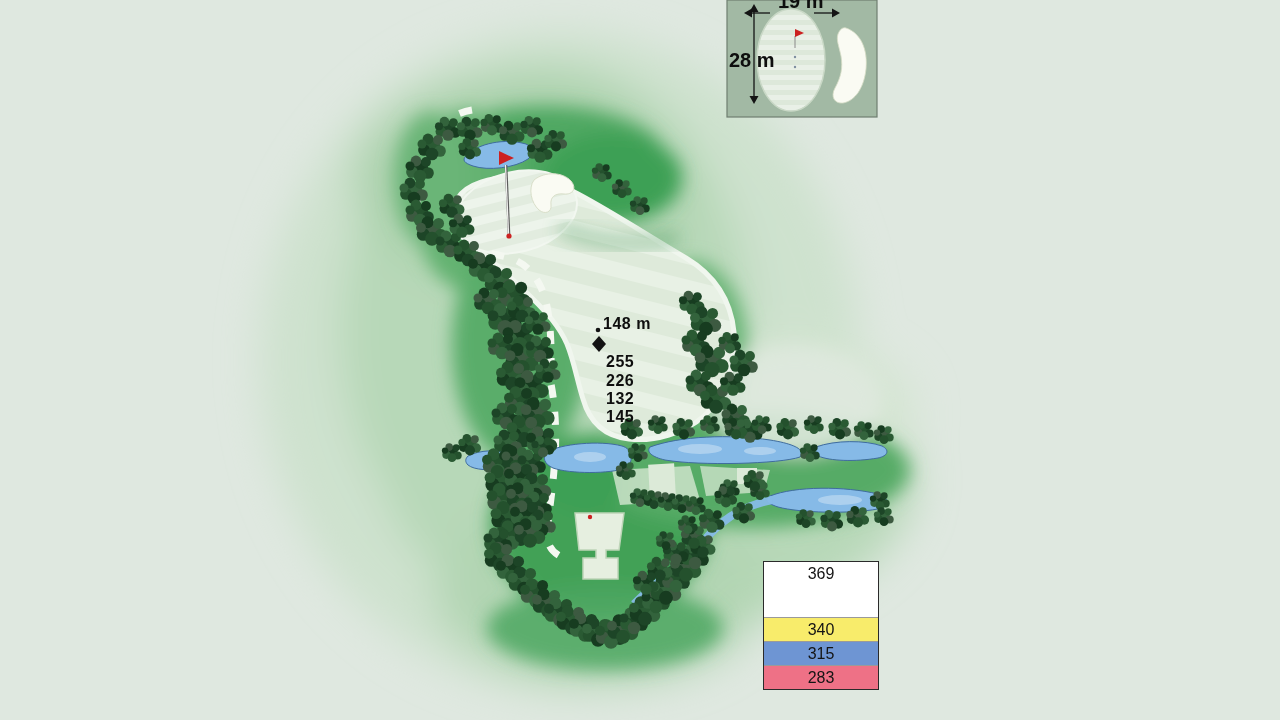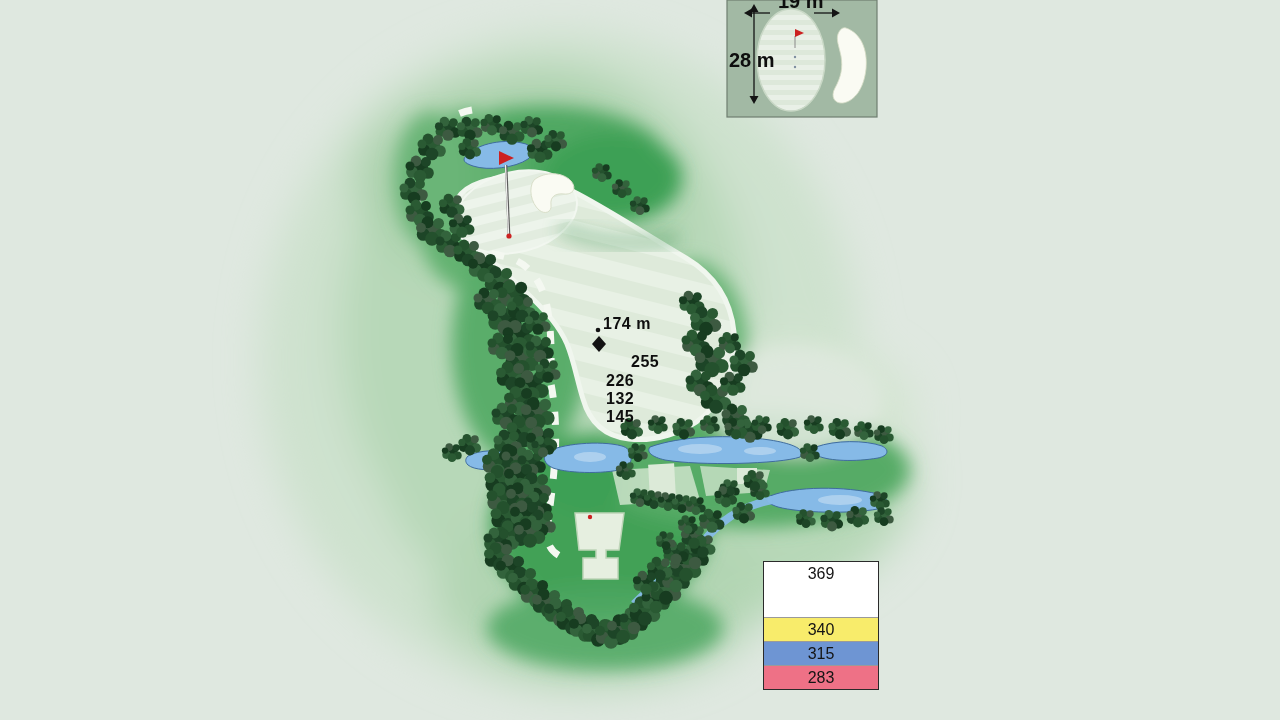--- a/index.html
+++ b/index.html
@@ -1013,22 +1013,22 @@
     <polygon points="840,13 832,8.5 832,17.5" fill="#141414"></polygon>
     <g>
       <line x1="795" y1="36" x2="795" y2="48" stroke="#8a8a8a" stroke-width="1"></line>
       <polygon points="795,29 804,33 795,37" fill="#cc2121"></polygon>
       <circle cx="795" cy="57" r="1.2" fill="#7d8f9f"></circle>
       <circle cx="795" cy="67" r="1.2" fill="#7d8f9f"></circle>
     </g>
   </g>
 </svg>
 
-<span class="lbl marker-num" style="left:603px;top:316px;">174 m</span>
-<span class="lbl marker-num" style="left:606px;top:354px;margin-left:25px;">255</span>
+<span class="lbl marker-num" style="left:603px;top:316px;">148 m</span>
+<span class="lbl marker-num" style="left:606px;top:354px;">255</span>
 <span class="lbl marker-num" style="left:606px;top:373px;text-align:center;">226</span>
 <span class="lbl marker-num" style="left:606px;top:391px;">132</span>
 <span class="lbl marker-num" style="left:606px;top:409px;">145</span>
 
 <span class="lbl inset-lbl" style="left:729px;top:50px;">28 m</span>
 <span class="lbl inset-lbl" style="left:778px;top:-9px;">19 m</span>
 
 <div class="infobox">
   <div class="ib-row" style="background-color: rgb(255, 255, 255);">
     <span>369</span>

